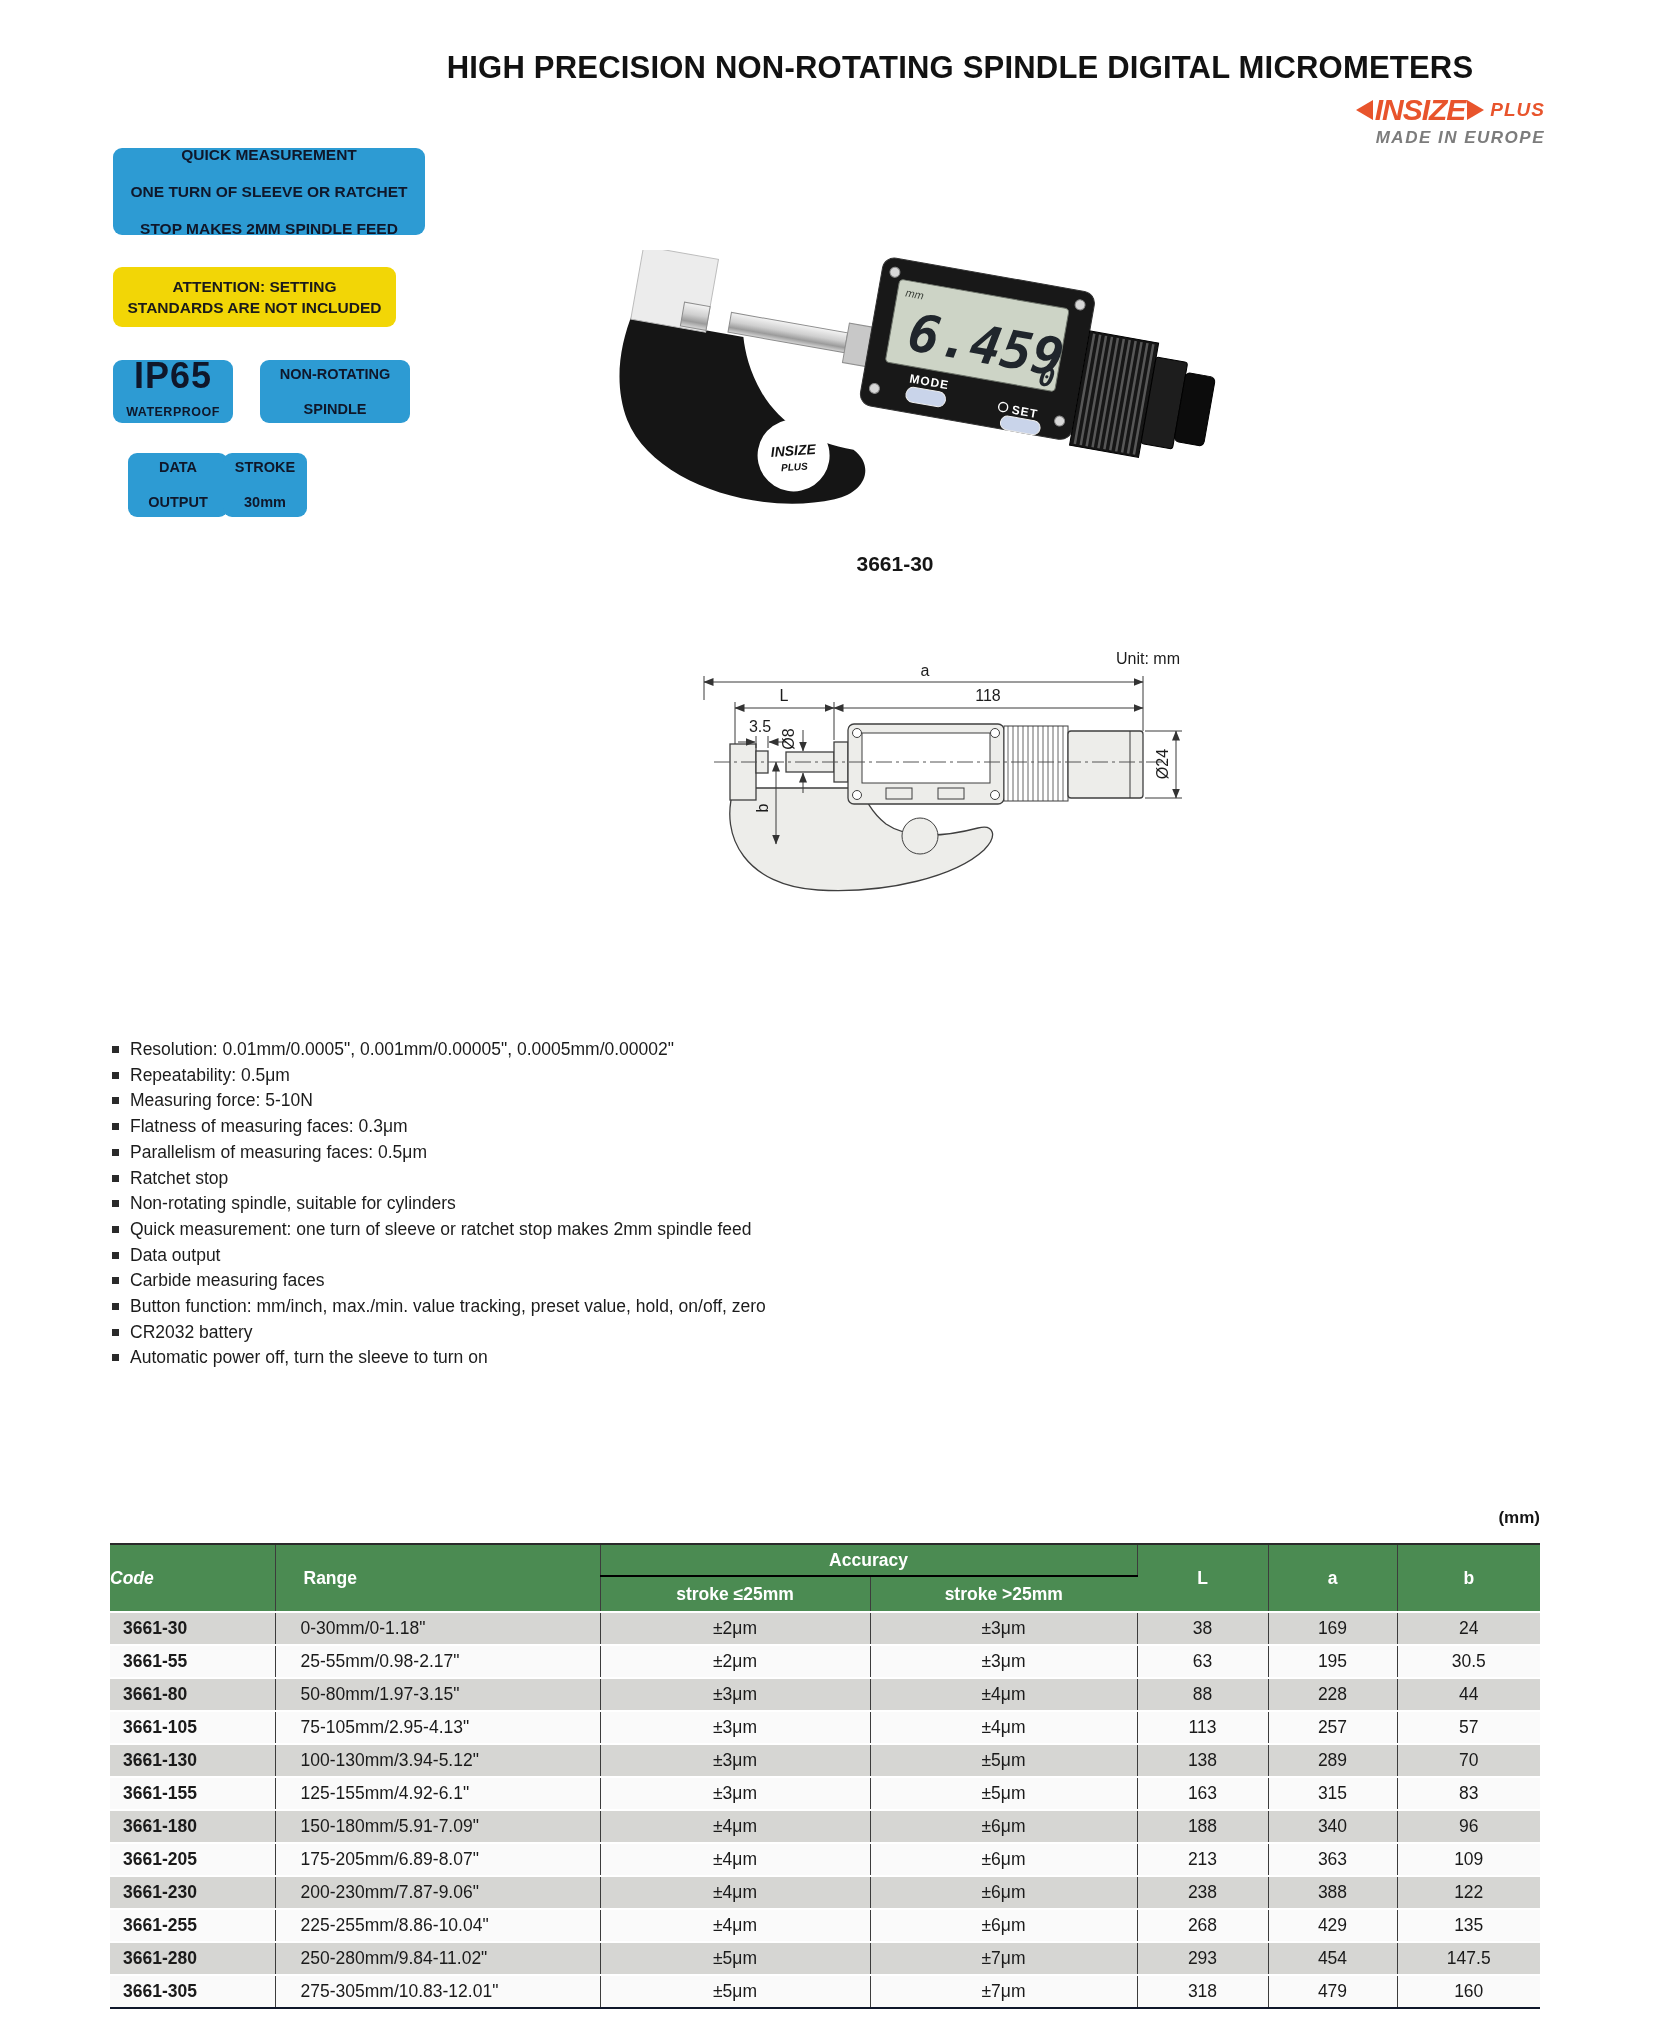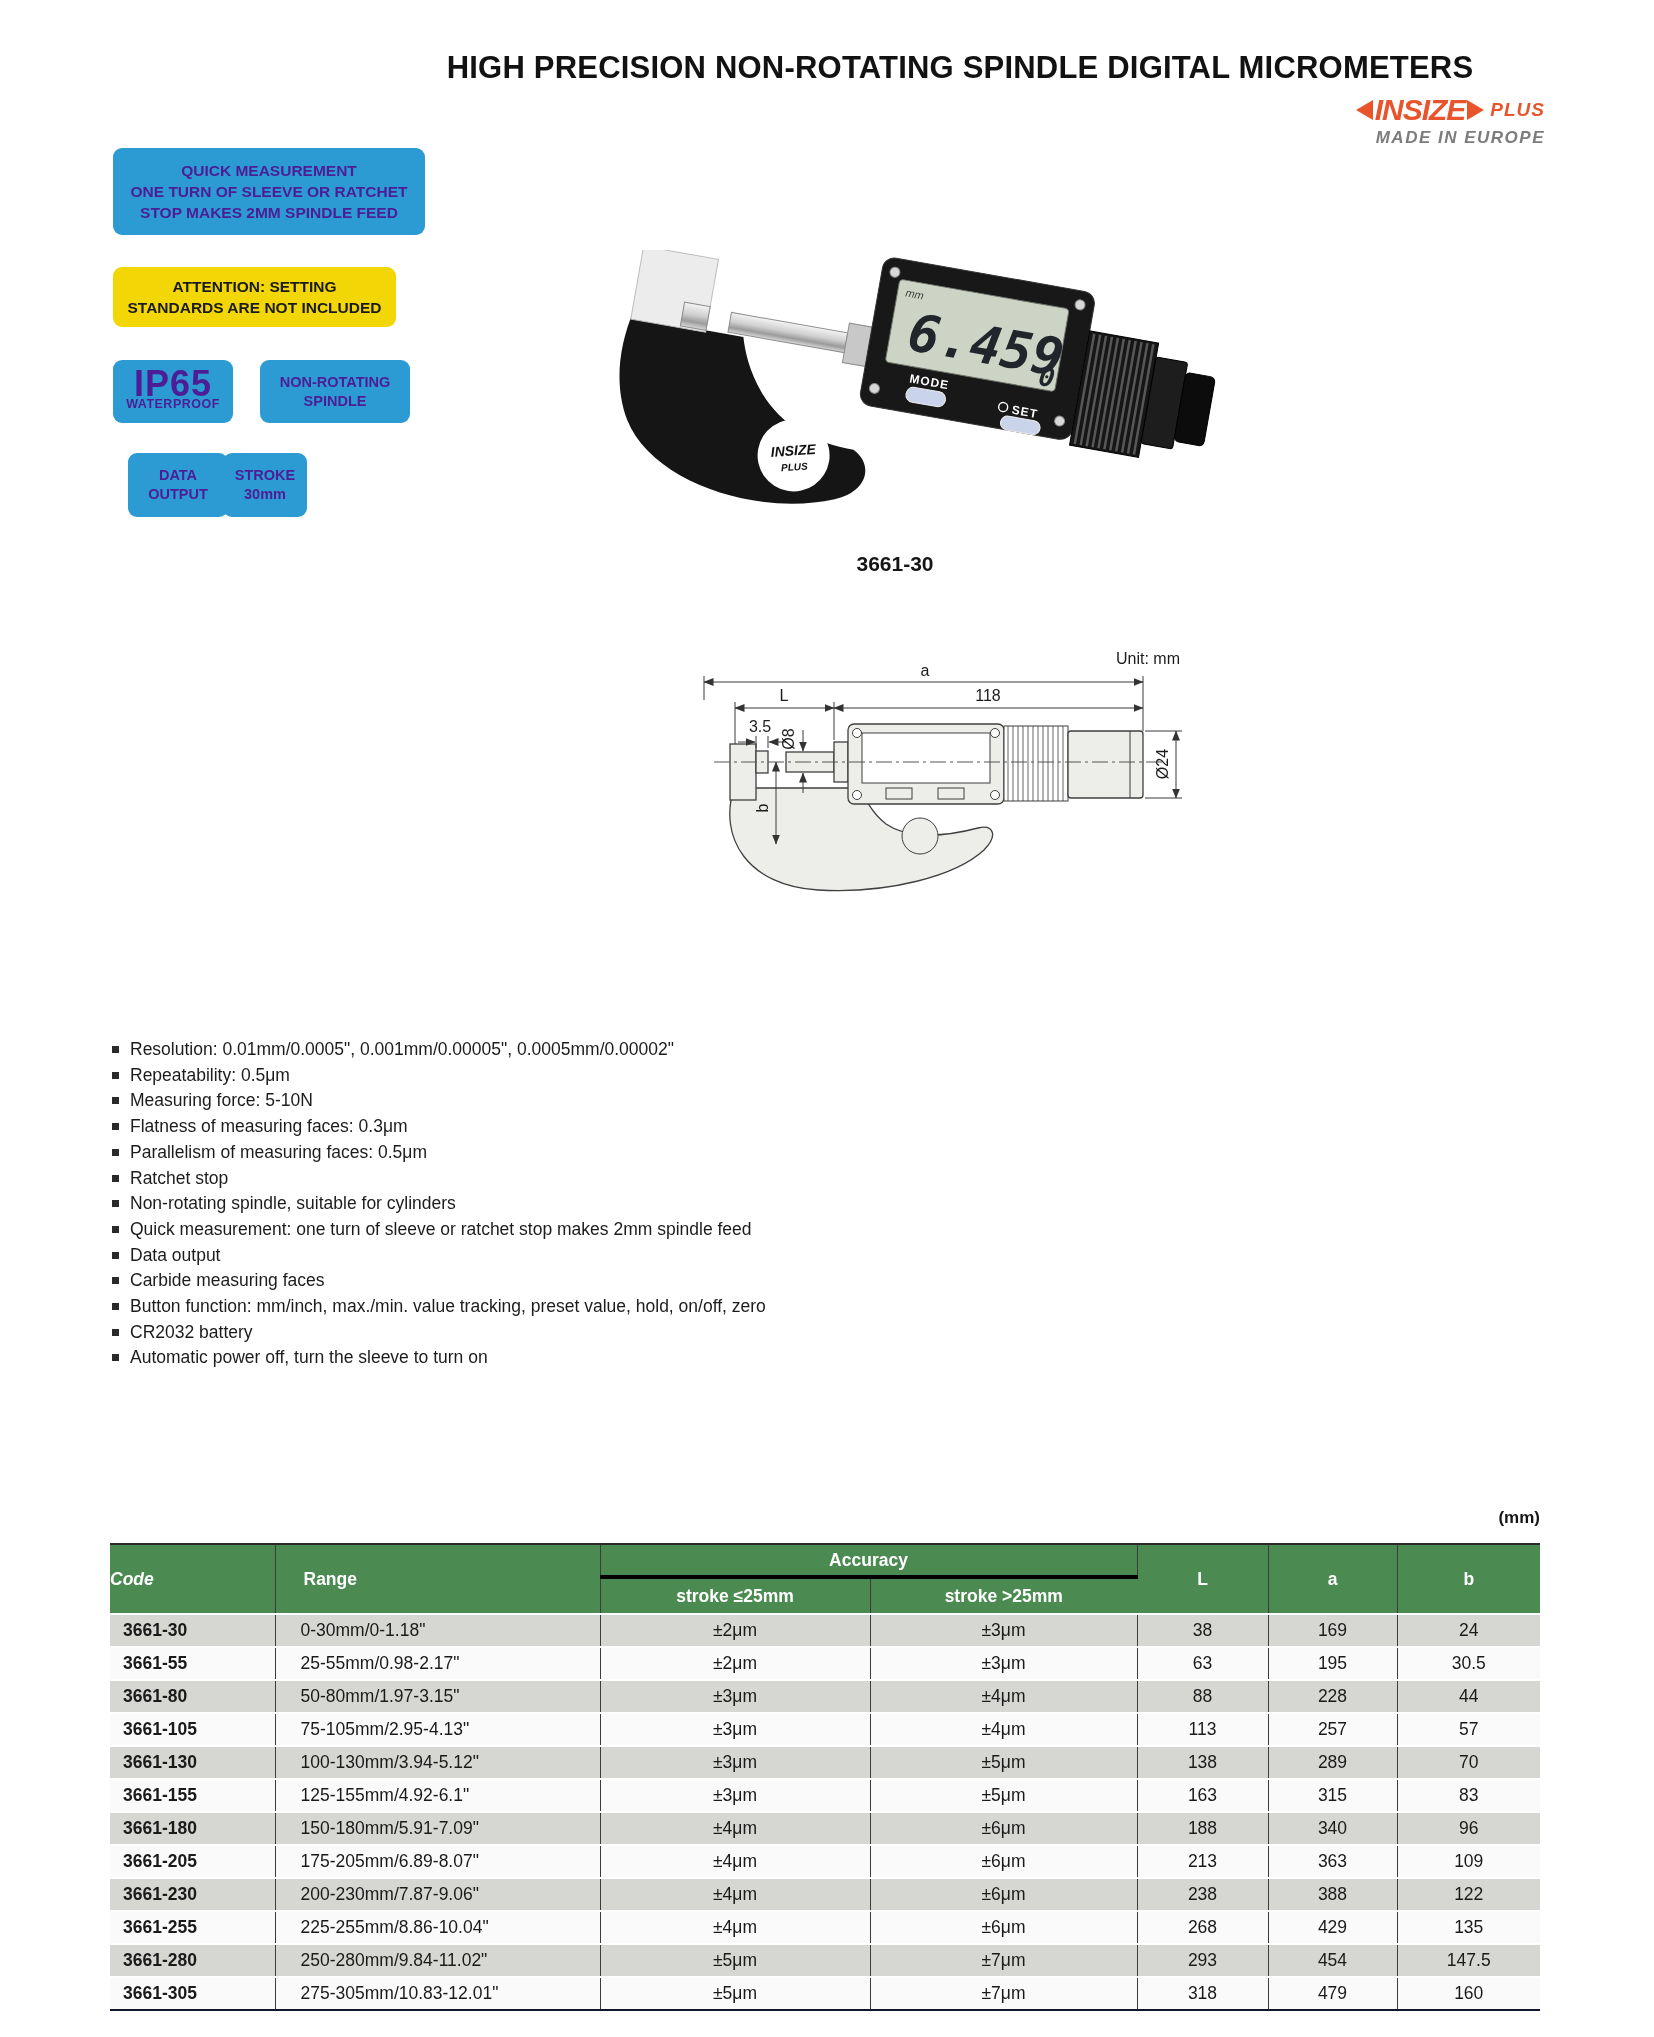--- a/index.html
+++ b/index.html
@@ -15,21 +15,21 @@
   .tri-l{border-right:17px solid #e8542c;margin-right:2px;}
   .tri-r{border-left:17px solid #e8542c;margin-left:2px;}
   .logo-insize{font-size:30px;font-weight:bold;font-style:italic;color:#e8542c;letter-spacing:-1px;line-height:1;}
   .logo-plus{font-size:19px;font-weight:bold;font-style:italic;color:#e8542c;margin-left:6px;letter-spacing:1px;}
   .logo-tagline{font-size:17px;font-weight:bold;font-style:italic;color:#7c7c7c;
                 text-align:right;letter-spacing:1.5px;margin-top:3px;}
 
   
   .badge{position:absolute;border-radius:9px;display:flex;flex-direction:column;
          align-items:center;justify-content:center;text-align:center;}
-  .badge.blue{background:#2d9bd3;color:#4c1d95;font-weight:bold;}
+  .badge.blue{background:#2d9bd3;color:#0f172a;font-weight:bold;gap:16px;}
   .badge.yellow{background:#f2d606;color:#1a1a1a;font-weight:bold;}
   .b-quick{left:113px;top:148px;width:312px;height:87px;font-size:15.5px;line-height:21px;}
   .b-attn{left:113px;top:267px;width:283px;height:60px;font-size:15.5px;line-height:21px;}
   .b-ip65{left:113px;top:360px;width:120px;height:63px;}
   .b-ip65 .big{font-size:36px;font-weight:800;line-height:26px;letter-spacing:1px;}
   .b-ip65 .small{font-size:12.5px;line-height:15px;letter-spacing:0.5px;}
   .b-nonrot{left:260px;top:360px;width:150px;height:63px;font-size:14.5px;line-height:19px;}
   .b-data{left:128px;top:453px;width:100px;height:64px;font-size:14.5px;line-height:19px;}
   .b-stroke{left:223px;top:453px;width:84px;height:64px;font-size:14.5px;line-height:19px;}
 
@@ -54,21 +54,21 @@
   
   .mmnote{position:absolute;left:110px;top:1508px;width:1430px;text-align:right;
           font-size:17px;font-weight:bold;color:#151515;}
   .tablewrap{position:absolute;left:110px;top:1543px;width:1430px;}
   table{border-collapse:collapse;width:1430px;table-layout:fixed;border-top:2px solid #2a2a2a;}
   th{background:#4b8b52;color:#fff;font-weight:bold;font-size:17.5px;padding:0;}
   th,td{border-right:1.4px solid #3c3c3c;}
   th:last-child,td:last-child{border-right:none;}
   tr.h1 th{height:30px;}
   tr.h2 th{height:34px;border-bottom:2px solid #fff;}
-  th.acc{border-bottom:4px solid #000000;}
+  th.acc{border-bottom:2px solid #000000;}
   th.hleft{text-align:left;font-style:italic;}
   th.hrange{text-align:left;padding-left:28px;}
   th.span2{border-bottom:2px solid #fff;}
   td{height:31px;font-size:17.5px;text-align:center;color:#1a1a1a;padding:0;
      border-bottom:2px solid #fff;}
   tr.g td{background:#d6d6d3;}
   tr.w td{background:#fafafa;}
   tr.last td{border-bottom:2px solid #0f172a;}
   td.code{font-weight:bold;text-align:left;padding-left:13px;}
   td.range{text-align:left;padding-left:25px;}

